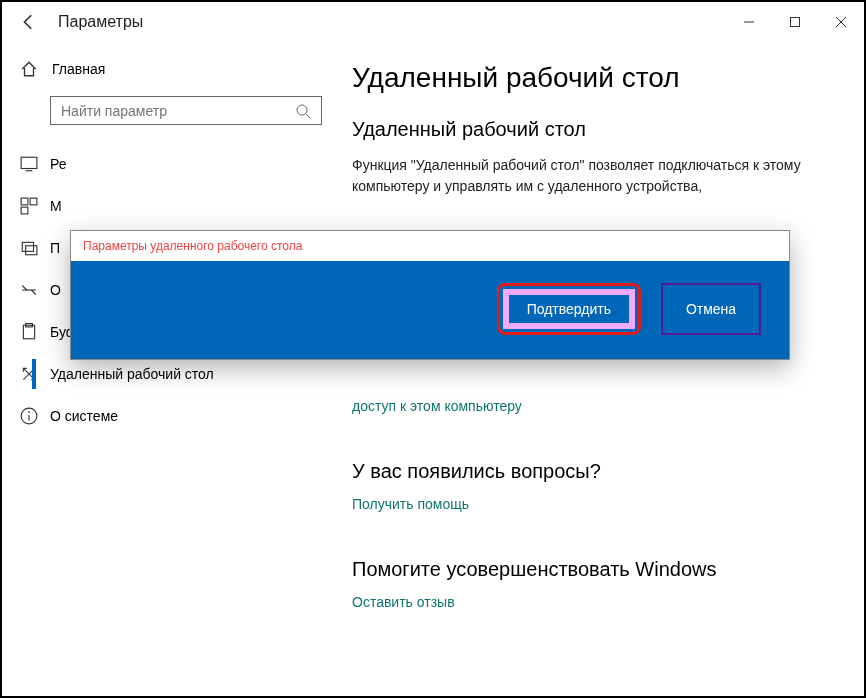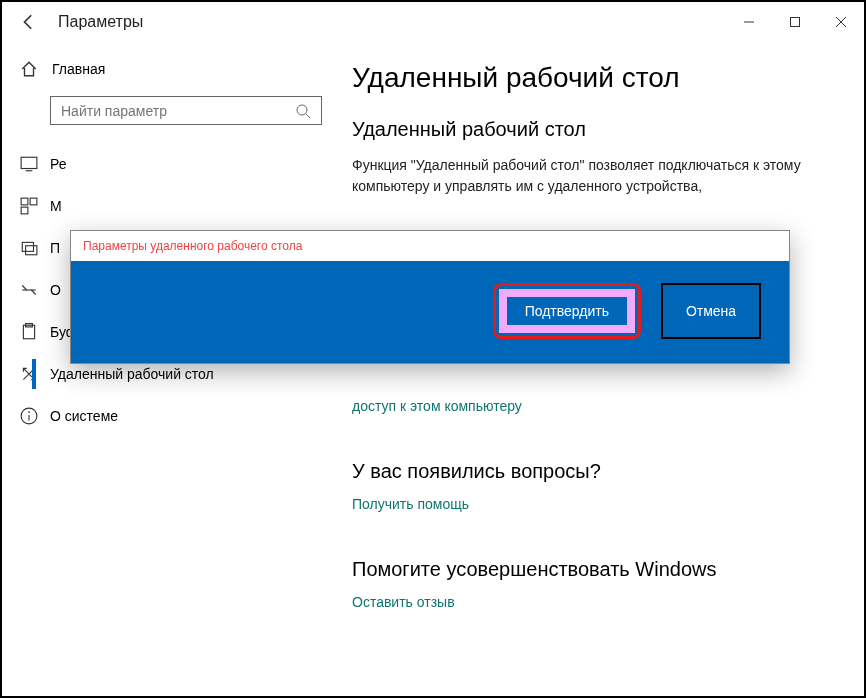--- a/index.html
+++ b/index.html
@@ -38,23 +38,23 @@
 .link { color: #0f766e; font-size: 14px; text-decoration: none; display: inline-block; margin-bottom: 30px; }
 .question-title { font-size: 20px; font-weight: 400; margin-bottom: 12px; margin-top: 16px; }
 
 
 .dialog { position: absolute; left: 68px; top: 228px; width: 720px; background: #fff; border: 1px solid #888; box-shadow: 0 8px 24px rgba(0,0,0,0.3); }
 .dialog-title { font-size: 12px; padding: 8px 12px; color: #ef4444; background: #fff; }
 .dialog-body { background: #0067b8; color: #fff; padding: 22px 28px 24px 28px; }
 .dialog-heading { font-size: 21px; font-weight: 400; margin-bottom: 14px; }
 .dialog-text { font-size: 13px; line-height: 1.5; margin-bottom: 34px; }
 .dialog-buttons { display: flex; justify-content: flex-end; gap: 20px; }
-.dlg-btn { border: 2px solid #000000; background: transparent; color: #fff; font-size: 14px; padding: 8px 20px; cursor: pointer; min-width: 100px; }
+.dlg-btn { border: 2px solid #4c1d95; background: transparent; color: #fff; font-size: 14px; padding: 8px 20px; cursor: pointer; min-width: 100px; }
 .dlg-btn.primary-wrap { border: 3px solid #e31b1b; border-radius: 8px; padding: 3px; }
-.dlg-btn.primary-wrap .inner { border: 8px solid #f0abfc; padding: 6px 18px; display: block; }
+.dlg-btn.primary-wrap .inner { border: 6px solid #f0abfc; padding: 6px 18px; display: block; }
 
 svg { display: block; }
 </style>
 </head>
 <body>
 
 <div class="window">
 
   <div class="titlebar">
     <div class="back-arrow">

